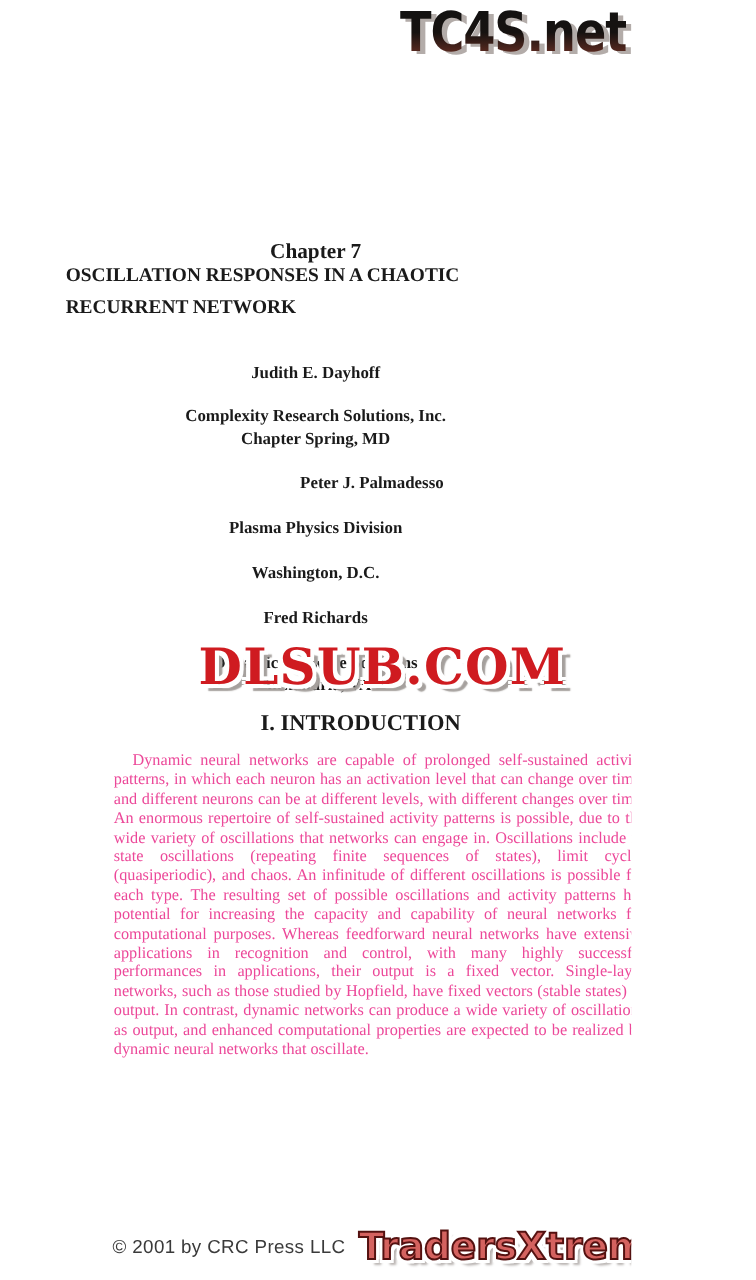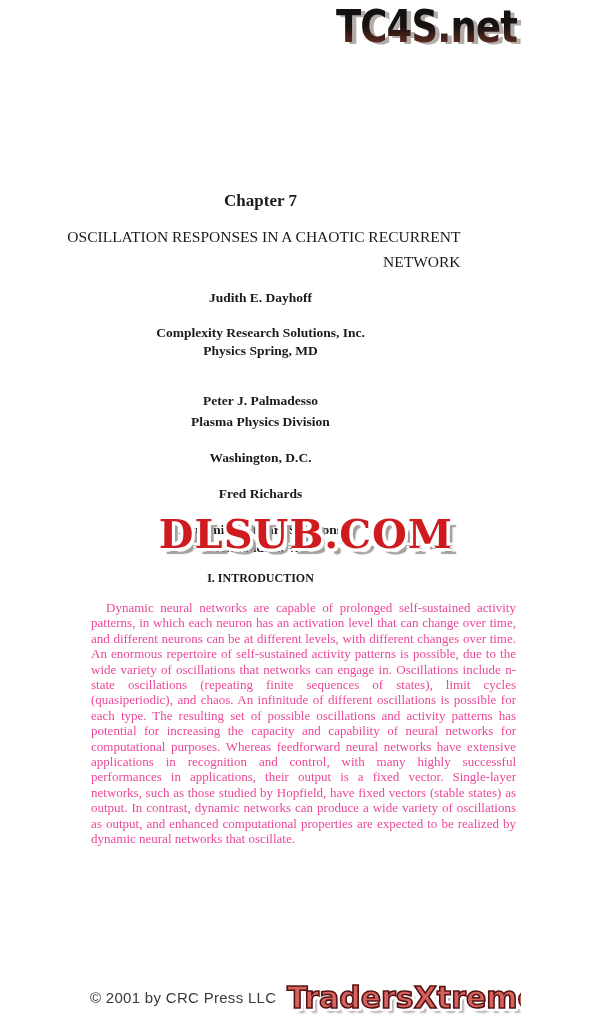--- a/index.html
+++ b/index.html
@@ -8,21 +8,20 @@
     background: #ffffff;
   }
   .page {
     position: relative;
     width: 505px;
     height: 1024px;
     background: #ffffff;
     overflow: hidden;
     font-family: "Liberation Serif", serif;
     color: #1a1a1a;
-    padding-left: 16px;
   }
 
   
   .tc4s-logo {
     position: absolute;
     top: 2px;
     right: 4px;
     height: 52px;
     transform: scaleX(0.84);
     transform-origin: right top;
@@ -55,42 +54,42 @@
     position: absolute;
     left: 0;
     width: 100%;
     text-align: center;
     font-weight: bold;
     line-height: 18px;
   }
   .chapter { top: 192px; font-size: 17px; }
   .title {
     position: absolute;
-    top: 224px;
+    top: 208px;
     left: 50%;
     transform: translateX(-50%);
     width: 400px;
-    text-align: right;
-    font-weight: normal;
+    text-align: left;
+    font-weight: bold;
     font-size: 15.5px;
     line-height: 25px;
   }
   .author-name, .affil { font-size: 13.5px; }
 
   .pos-judith     { top: 289px; font-family: Liberation Serif, serif; }
   .pos-complexity { top: 324px; }
   .pos-silver     { top: 342px; }
-  .pos-peter      { top: 392px; }
+  .pos-peter      { top: 377px; margin-left: 45px; }
   .pos-plasma     { top: 413px; text-align: center; }
   .pos-naval      { top: 431px; }
   .pos-washington { top: 449px; }
   .pos-fred       { top: 485px; }
   .pos-dynamic    { top: 521px; }
   .pos-alexandria { top: 539px; }
-  .section-heading { top: 569px; font-size: 12px; }
+  .section-heading { top: 569px; font-size: 18px; margin-left: 36px; }
 
   
   .dlsub-logo {
     position: absolute;
     top: 489px;
     left: 157px;
     width: 298px;
     text-align: center;
     font-family: "DejaVu Serif", serif;
     font-weight: bold;
@@ -160,21 +159,21 @@
     <span class="tc4s-layer tc4s-shadow">TC4S.net</span>
     <span class="tc4s-layer tc4s-text">TC4S.net</span>
   </div>
 
   <div class="centerline chapter">Chapter 7</div>
 
   <div class="title">OSCILLATION RESPONSES IN A CHAOTIC RECURRENT NETWORK</div>
 
   <div class="centerline author-name pos-judith">Judith E. Dayhoff</div>
   <div class="centerline affil pos-complexity">Complexity Research Solutions, Inc.</div>
-  <div class="centerline affil pos-silver">Physics Spring, MD</div>
+  <div class="centerline affil pos-silver">Chapter Spring, MD</div>
 
   <div class="centerline author-name pos-peter">Peter J. Palmadesso</div>
   <div class="centerline affil pos-plasma">Plasma Physics Division</div>
   <div class="centerline affil pos-washington">Washington, D.C.</div>
 
   <div class="centerline author-name pos-fred">Fred Richards</div>
   <div class="centerline affil pos-dynamic">Dynamic Software Solutions</div>
   <div class="centerline affil pos-alexandria">Alexandria, VA</div>
 
   <div class="dlsub-logo">DLSUB.COM</div>

